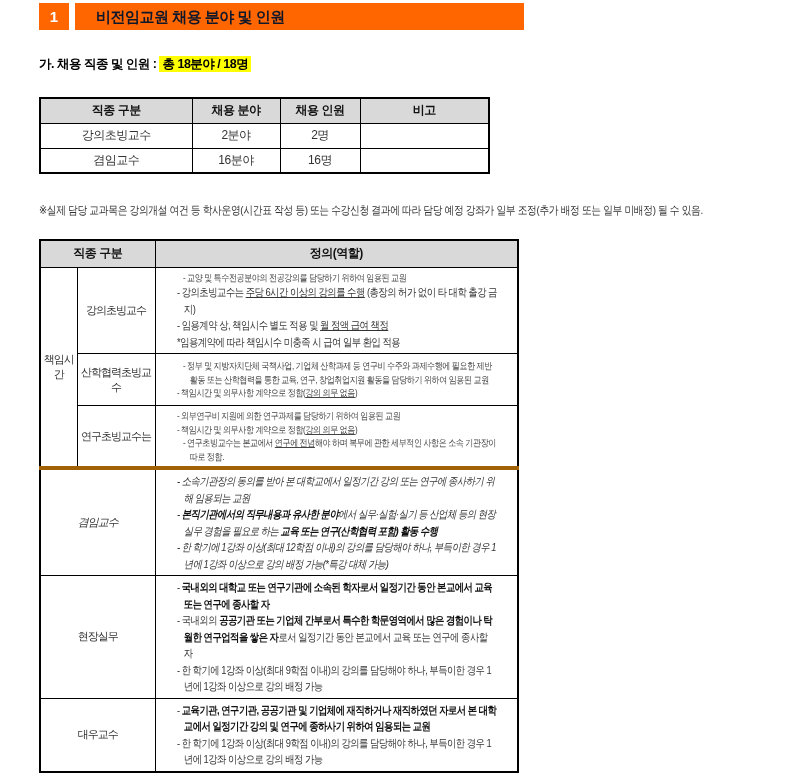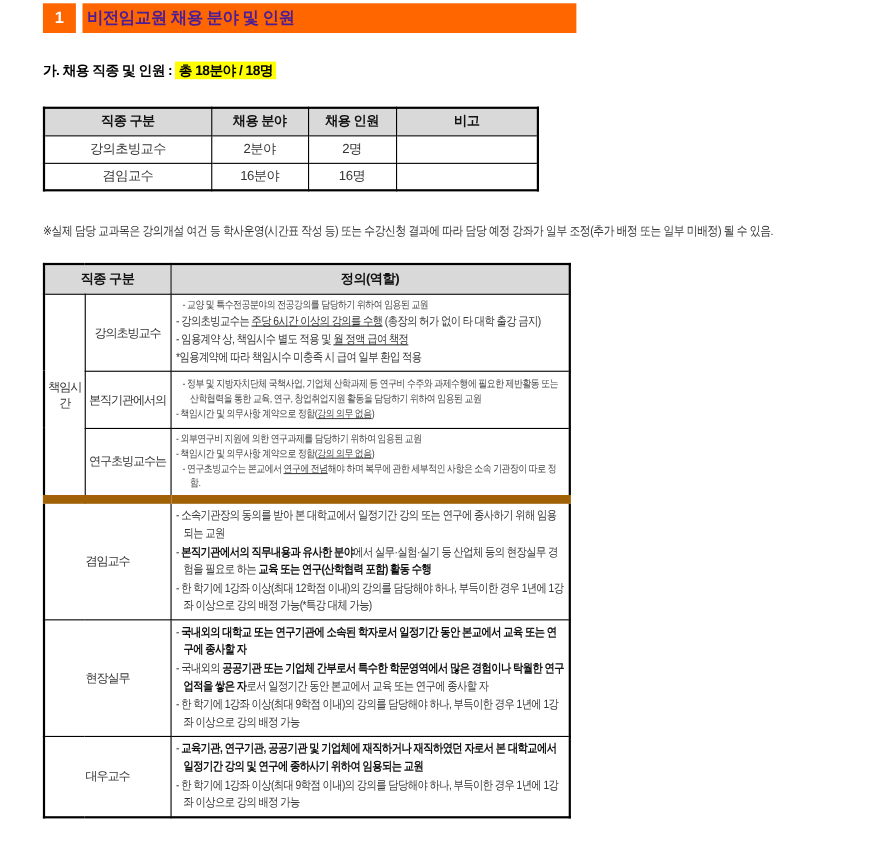--- a/index.html
+++ b/index.html
@@ -11,22 +11,22 @@
   .page { padding-left: 39px; padding-right: 4px; }
 
   
   .sec-header { display: flex; margin-top: 3px; height: 27px; }
   .sec-num {
     width: 30px; height: 27px; background: #FF6600; color: #ffffff;
     font-weight: bold; font-size: 15px; text-align: center; line-height: 27px;
     margin-right: 6px; flex: 0 0 auto;
   }
   .sec-bar {
-    width: 449px; height: 27px; background: #FF6600; color: #4c1d95;
-    font-weight: bold; font-size: 15px; line-height: 27px; padding-left: 4px;
+    width: 449px; height: 27px; background: #FF6600; color: #0f172a;
+    font-weight: bold; font-size: 15px; line-height: 27px; padding-left: 21px;
     letter-spacing: -0.5px;
   }
 
   
   .line-a { margin-top: 26px; font-size: 12.5px; font-weight: bold; color: #000; letter-spacing: -0.5px; }
   .hl { background: #FFFF00; padding: 1px 3px; margin-top: 16px; }
 
   
   table { border-collapse: collapse; table-layout: fixed; }
   .recruit-table { width: 449px; margin-top: 24px; border: 2px solid #000; }
@@ -50,22 +50,22 @@
   .def-table { width: 478px; margin-top: 21px; border: 2px solid #000; }
   .def-table th, .def-table td { border: 1px solid #000; overflow: hidden; }
   .def-table th {
     background: #D9D9D9; font-weight: bold; font-size: 12px; color: #111;
     height: 27px; text-align: center; vertical-align: middle; letter-spacing: -0.5px;
   }
   .def-table td.group-cell, .def-table td.label-cell {
     text-align: center; vertical-align: middle; font-size: 11px; color: #333;
     letter-spacing: -1px; padding: 0 1px;
   }
-  .def-table td.def-cell { vertical-align: middle; padding: 3px 4px; margin-left: 16px; }
-  .def-table tr.group-end td { border-top: 8px solid #a16207; }
+  .def-table td.def-cell { vertical-align: middle; padding: 3px 21px; margin-left: 16px; }
+  .def-table tr.group-end td { border-top: 4px solid #a16207; font-style: italic; }
 
   .def-content { width: 118%; transform: scaleX(0.85); transform-origin: 0 50%; }
   .def-line {
     font-size: 11px; line-height: 16.5px; letter-spacing: -0.6px; color: #333;
     padding-left: 8px; text-indent: -8px;
   }
   .def-line.small { font-size: 9.5px; line-height: 13.5px; letter-spacing: -0.5px; color: #444; }
   .def-line.indent { margin-left: 7px; }
   .seg.b { font-weight: bold; color: #111; }
   .seg.u { text-decoration: underline; }
@@ -138,21 +138,21 @@
           <td class="def-cell">
             <div class="def-content">
               <div class="def-line small indent"><span class="seg">- 교양 및 특수전공분야의 전공강의를 담당하기 위하여 임용된 교원</span></div>
               <div class="def-line"><span class="seg">- 강의초빙교수는 </span><span class="seg u">주당 6시간 이상의 강의를 수행</span><span class="seg"> (총장의 허가 없이 타 대학 출강 금지)</span></div>
               <div class="def-line"><span class="seg">- 임용계약 상, 책임시수 별도 적용 및 </span><span class="seg u">월 정액 급여 책정</span></div>
               <div class="def-line"><span class="seg">*임용계약에 따라 책임시수 미충족 시 급여 일부 환입 적용</span></div>
             </div>
           </td>
         </tr>
         <tr style="height: 52px;">
-          <td class="label-cell">본직기관에서의</td>
+          <td class="label-cell">산학협력초빙교수</td>
           <td class="def-cell">
             <div class="def-content">
               <div class="def-line small indent"><span class="seg">- 정부 및 지방자치단체 국책사업, 기업체 산학과제 등 연구비 수주와 과제수행에 필요한 제반활동 또는 산학협력을 통한 교육, 연구, 창업취업지원 활동을 담당하기 위하여 임용된 교원</span></div>
               <div class="def-line small"><span class="seg">- 책임시간 및 의무사항 계약으로 정함(</span><span class="seg u">강의 의무 없음</span><span class="seg">)</span></div>
             </div>
           </td>
         </tr>
         <tr style="height: 58px;">
           <td class="label-cell">연구초빙교수는</td>
           <td class="def-cell">

